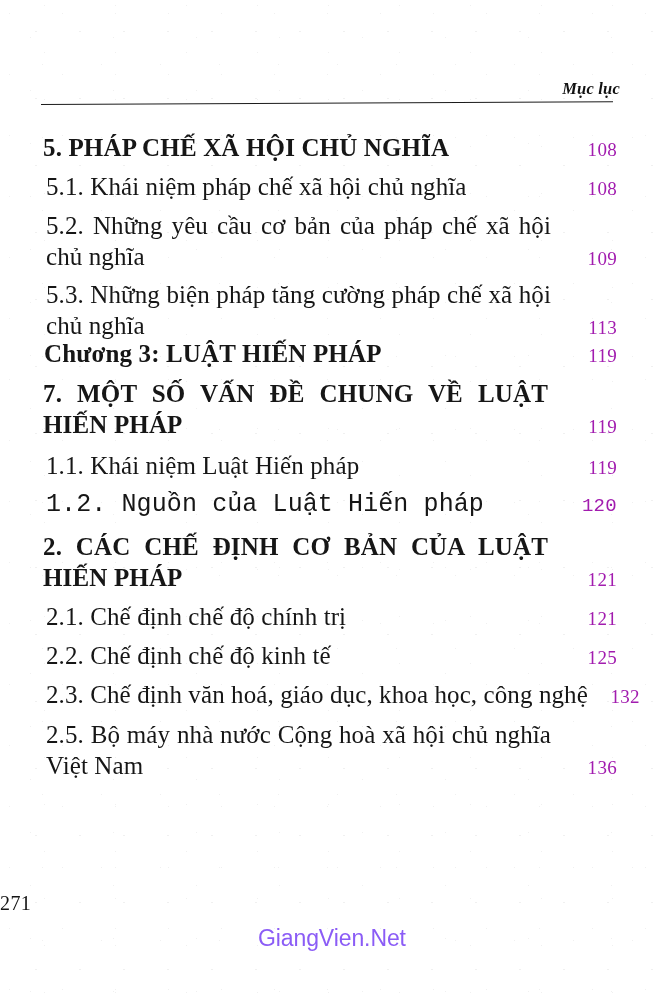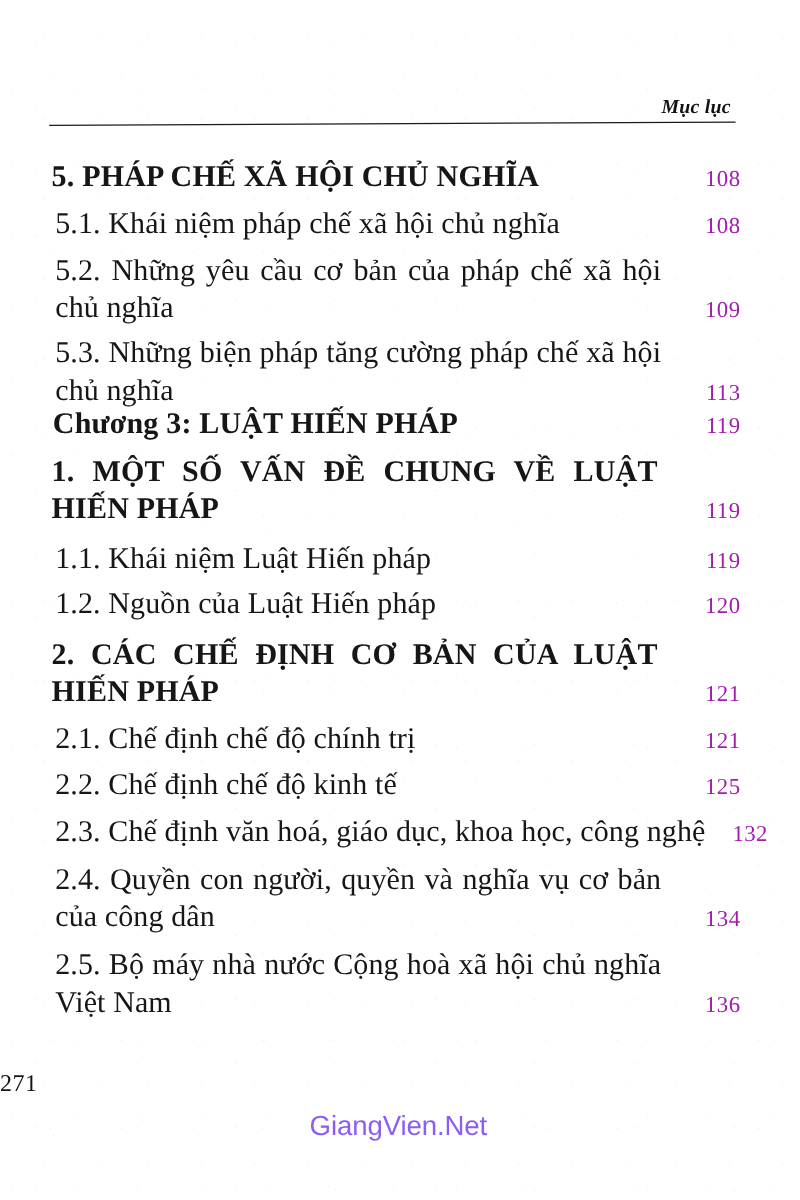--- a/index.html
+++ b/index.html
@@ -22,21 +22,21 @@
     position: relative;
     width: 667px;
     height: 1000px;
     box-sizing: border-box;
   }
 
   
   .running-head {
     position: absolute;
     top: 79px;
-    right: 58px;
+    right: 47px;
     font-style: italic;
     font-weight: bold;
     font-size: 16.5px;
     letter-spacing: 0.2px;
     color: #111111;
     white-space: nowrap;
   }
   .head-rule {
     position: absolute;
     top: 104px;
@@ -108,21 +108,21 @@
     letter-spacing: 0.1px;
   }
 
   
   .e-5        { margin-top: 0px; }
   .e-5-1      { margin-top: 11px; }
   .e-5-2      { margin-top: 11px; }
   .e-5-3      { margin-top: 10px; }
   .e-1        { margin-top: 12px; }
   .e-1-1      { margin-top: 13px; }
-  .e-1-2      { margin-top: 10px; }
+  .e-1-2      { margin-top: 10px; font-family: Liberation Mono, monospace; }
   .e-2        { margin-top: 14px; }
   .e-2-1      { margin-top: 11px; }
   .e-2-2      { margin-top: 11px; }
   .e-2-3      { margin-top: 11px; }
   .e-2-4      { margin-top: 12px; }
   .e-2-5      { margin-top: 12px; }
 
   .line2 { margin-top: 3px; }
 
   
@@ -218,21 +218,21 @@
       </div>
       <div class="entry lvl-chapter e-chuong-3">
         <div class="row">
           <span class="rowtext">Chương 3: LUẬT HIẾN PHÁP</span>
           <span class="spacer"></span>
           <span class="pageno">119</span>
         </div>
       </div>
       <div class="entry lvl-major e-1">
         <div class="row">
-          <span class="rowtext justify">1. MỘT SỐ VẤN ĐỀ CHUNG VỀ LUẬT</span>
+          <span class="rowtext justify">7. MỘT SỐ VẤN ĐỀ CHUNG VỀ LUẬT</span>
           <span class="spacer"></span>
           <span class="pageno blank">119</span>
         </div>
         <div class="row line2">
           <span class="rowtext">HIẾN PHÁP</span>
           <span class="spacer"></span>
           <span class="pageno">119</span>
         </div>
       </div>
       <div class="entry lvl-sub e-1-1">
@@ -273,32 +273,20 @@
           <span class="rowtext">2.2. Chế định chế độ kinh tế</span>
           <span class="spacer"></span>
           <span class="pageno">125</span>
         </div>
       </div>
       <div class="entry lvl-sub e-2-3">
         <div class="row">
           <span class="rowtext">2.3. Chế định văn hoá, giáo dục, khoa học, công nghệ</span>
           <span class="spacer"></span>
           <span class="pageno">132</span>
-        </div>
-      </div>
-      <div class="entry lvl-sub e-2-4">
-        <div class="row">
-          <span class="rowtext justify">2.4. Quyền con người, quyền và nghĩa vụ cơ bản</span>
-          <span class="spacer"></span>
-          <span class="pageno blank">134</span>
-        </div>
-        <div class="row line2">
-          <span class="rowtext">của công dân</span>
-          <span class="spacer"></span>
-          <span class="pageno">134</span>
         </div>
       </div>
       <div class="entry lvl-sub e-2-5">
         <div class="row">
           <span class="rowtext justify">2.5. Bộ máy nhà nước Cộng hoà xã hội chủ nghĩa</span>
           <span class="spacer"></span>
           <span class="pageno blank">136</span>
         </div>
         <div class="row line2">
           <span class="rowtext">Việt Nam</span>

